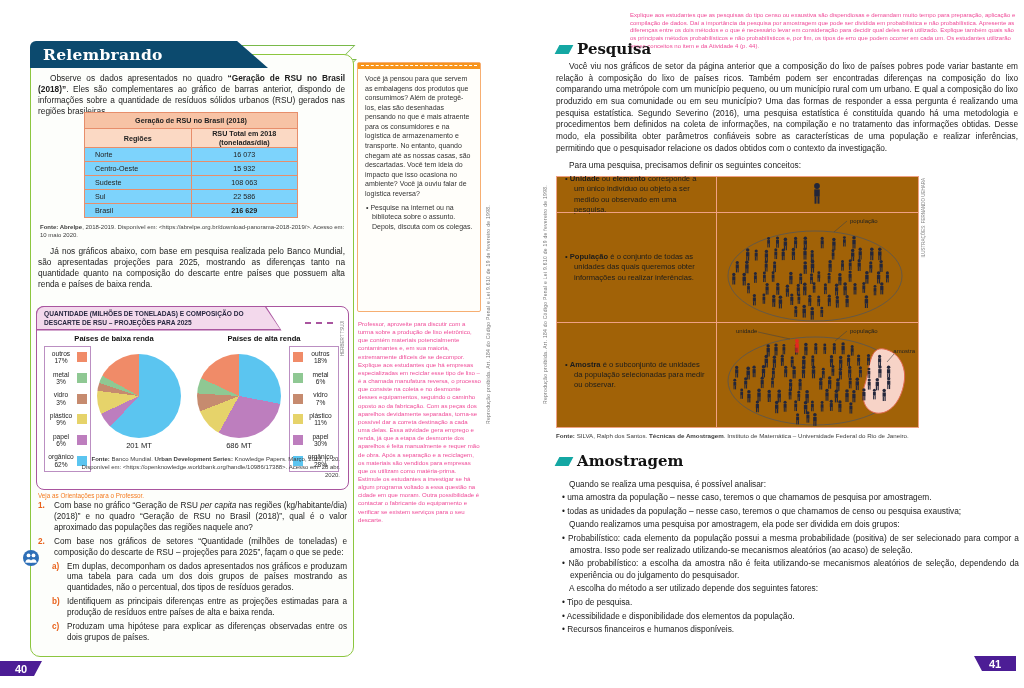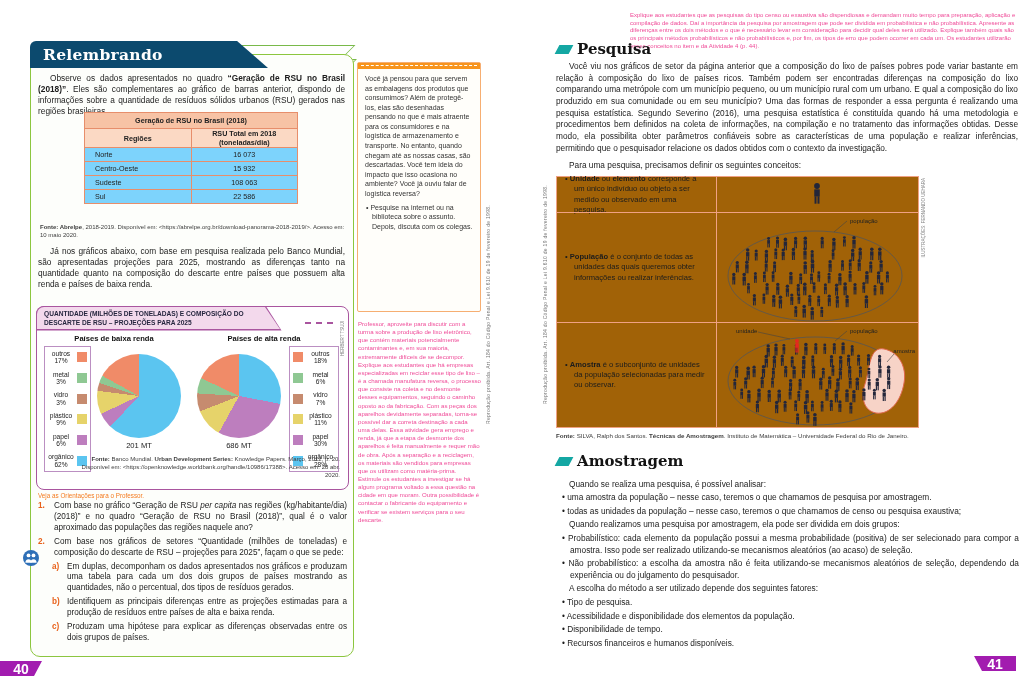--- a/index.html
+++ b/index.html
@@ -67,22 +67,22 @@
 
   .orient{position:absolute;left:38px;top:492px;font-size:6.3px;color:#f47b20;}
   #questions{position:absolute;left:38px;top:501px;width:309px;font-size:8.2px;line-height:1.33;}
   .q{display:flex;gap:3px;margin-bottom:3px;}
   .qn{font-weight:bold;color:#e8611a;flex:0 0 13px;}
   .qs{padding-left:14px;}
   .qs .qn{flex:0 0 12px;}
   .qt{flex:1;text-align:justify;}
   .pair-icon{position:absolute;left:23px;top:550px;width:16px;height:16px;}
 
-  .badge{position:absolute;width:42px;height:15px;background:#a21caf;color:#fff;font-weight:bold;
-         font-size:14px;display:flex;align-items:center;justify-content:center;}
+  .badge{position:absolute;width:42px;height:15px;background:#4c1d95;color:#fff;font-weight:bold;
+         font-size:11px;display:flex;align-items:center;justify-content:center;}
   .badge-l{left:0;top:661px;clip-path:polygon(0 0,100% 0,calc(100% - 8px) 100%,0 100%);}
   .badge-r{left:974px;top:656px;clip-path:polygon(0 0,100% 0,100% 100%,8px 100%);}
 
   
   .mbox{position:absolute;left:357px;top:62px;width:124px;height:250px;border:1px solid #f6ae72;
         background:#fffefa;border-radius:2px;box-sizing:border-box;}
   .mbox-bar{height:6px;background:#f7941d;position:relative;}
   .mbox-bar::after{content:"";position:absolute;left:3px;right:3px;top:2px;border-top:1.5px dashed #fff;}
   .mbox-text{padding:5px 7px 2px;font-size:7px;line-height:1.37;color:#333;}
   .mbox-bullet{padding:2px 7px 0 14px;text-indent:-6px;font-size:7px;line-height:1.37;color:#333;}
@@ -156,20 +156,24 @@
           <td>Centro-Oeste</td>
           <td>15 932</td>
         </tr>
         <tr class="t-row">
           <td>Sudeste</td>
           <td>108 063</td>
         </tr>
         <tr class="t-row">
           <td>Sul</td>
           <td>22 586</td>
+        </tr>
+        <tr class="t-row t-bold">
+          <td>Brasil</td>
+          <td>216 629</td>
         </tr>
       </tbody>
     </table>
   <div class="src tbl-src"><b>Fonte: Abrelpe</b>, 2018-2019. Disponível em: &lt;https://abrelpe.org.br/download-panorama-2018-2019/&gt;. Acesso em: 10 maio 2020.</div>
 
   <div class="para2">Já nos gráficos abaixo, com base em pesquisa realizada pelo Banco Mundial, são apresentadas projeções para 2025, mostrando as diferenças tanto na quantidade quanto na composição do descarte entre países que possuem alta renda e países de baixa renda.</div>
 
   <div class="chart-box">
     <div class="cb-hdr-outer">
       <div class="cb-hdr">QUANTIDADE (MILHÕES DE TONELADAS) E COMPOSIÇÃO DO DESCARTE DE RSU – PROJEÇÕES PARA 2025</div>
@@ -1339,19 +1343,18 @@
   <div id="am-body">
       <div class="am-p">Quando se realiza uma pesquisa, é possível analisar:</div>
       <div class="am-b">uma amostra da população – nesse caso, teremos o que chamamos de pesquisa por amostragem.</div>
       <div class="am-b">todas as unidades da população – nesse caso, teremos o que chamamos de censo ou pesquisa exaustiva;</div>
       <div class="am-p">Quando realizamos uma pesquisa por amostragem, ela pode ser dividida em dois grupos:</div>
       <div class="am-b">Probabilístico: cada elemento da população possui a mesma probabilidade (positiva) de ser selecionado para compor a amostra. Isso pode ser realizado utilizando-se mecanismos aleatórios (ao acaso) de seleção.</div>
       <div class="am-b">Não probabilístico: a escolha da amostra não é feita utilizando-se mecanismos aleatórios de seleção, dependendo da experiência ou do julgamento do pesquisador.</div>
       <div class="am-p">A escolha do método a ser utilizado depende dos seguintes fatores:</div>
       <div class="am-b">Tipo de pesquisa.</div>
       <div class="am-b">Acessibilidade e disponibilidade dos elementos da população.</div>
-      <div class="am-b">Disponibilidade de tempo.</div>
       <div class="am-b">Recursos financeiros e humanos disponíveis.</div>
     </div>
 
   <div class="vtext legal legal-r">Reprodução proibida. Art. 184 do Código Penal e Lei 9.610 de 19 de fevereiro de 1998.</div>
   <div class="badge badge-r">41</div>
 </div>
 
 </body></html>

